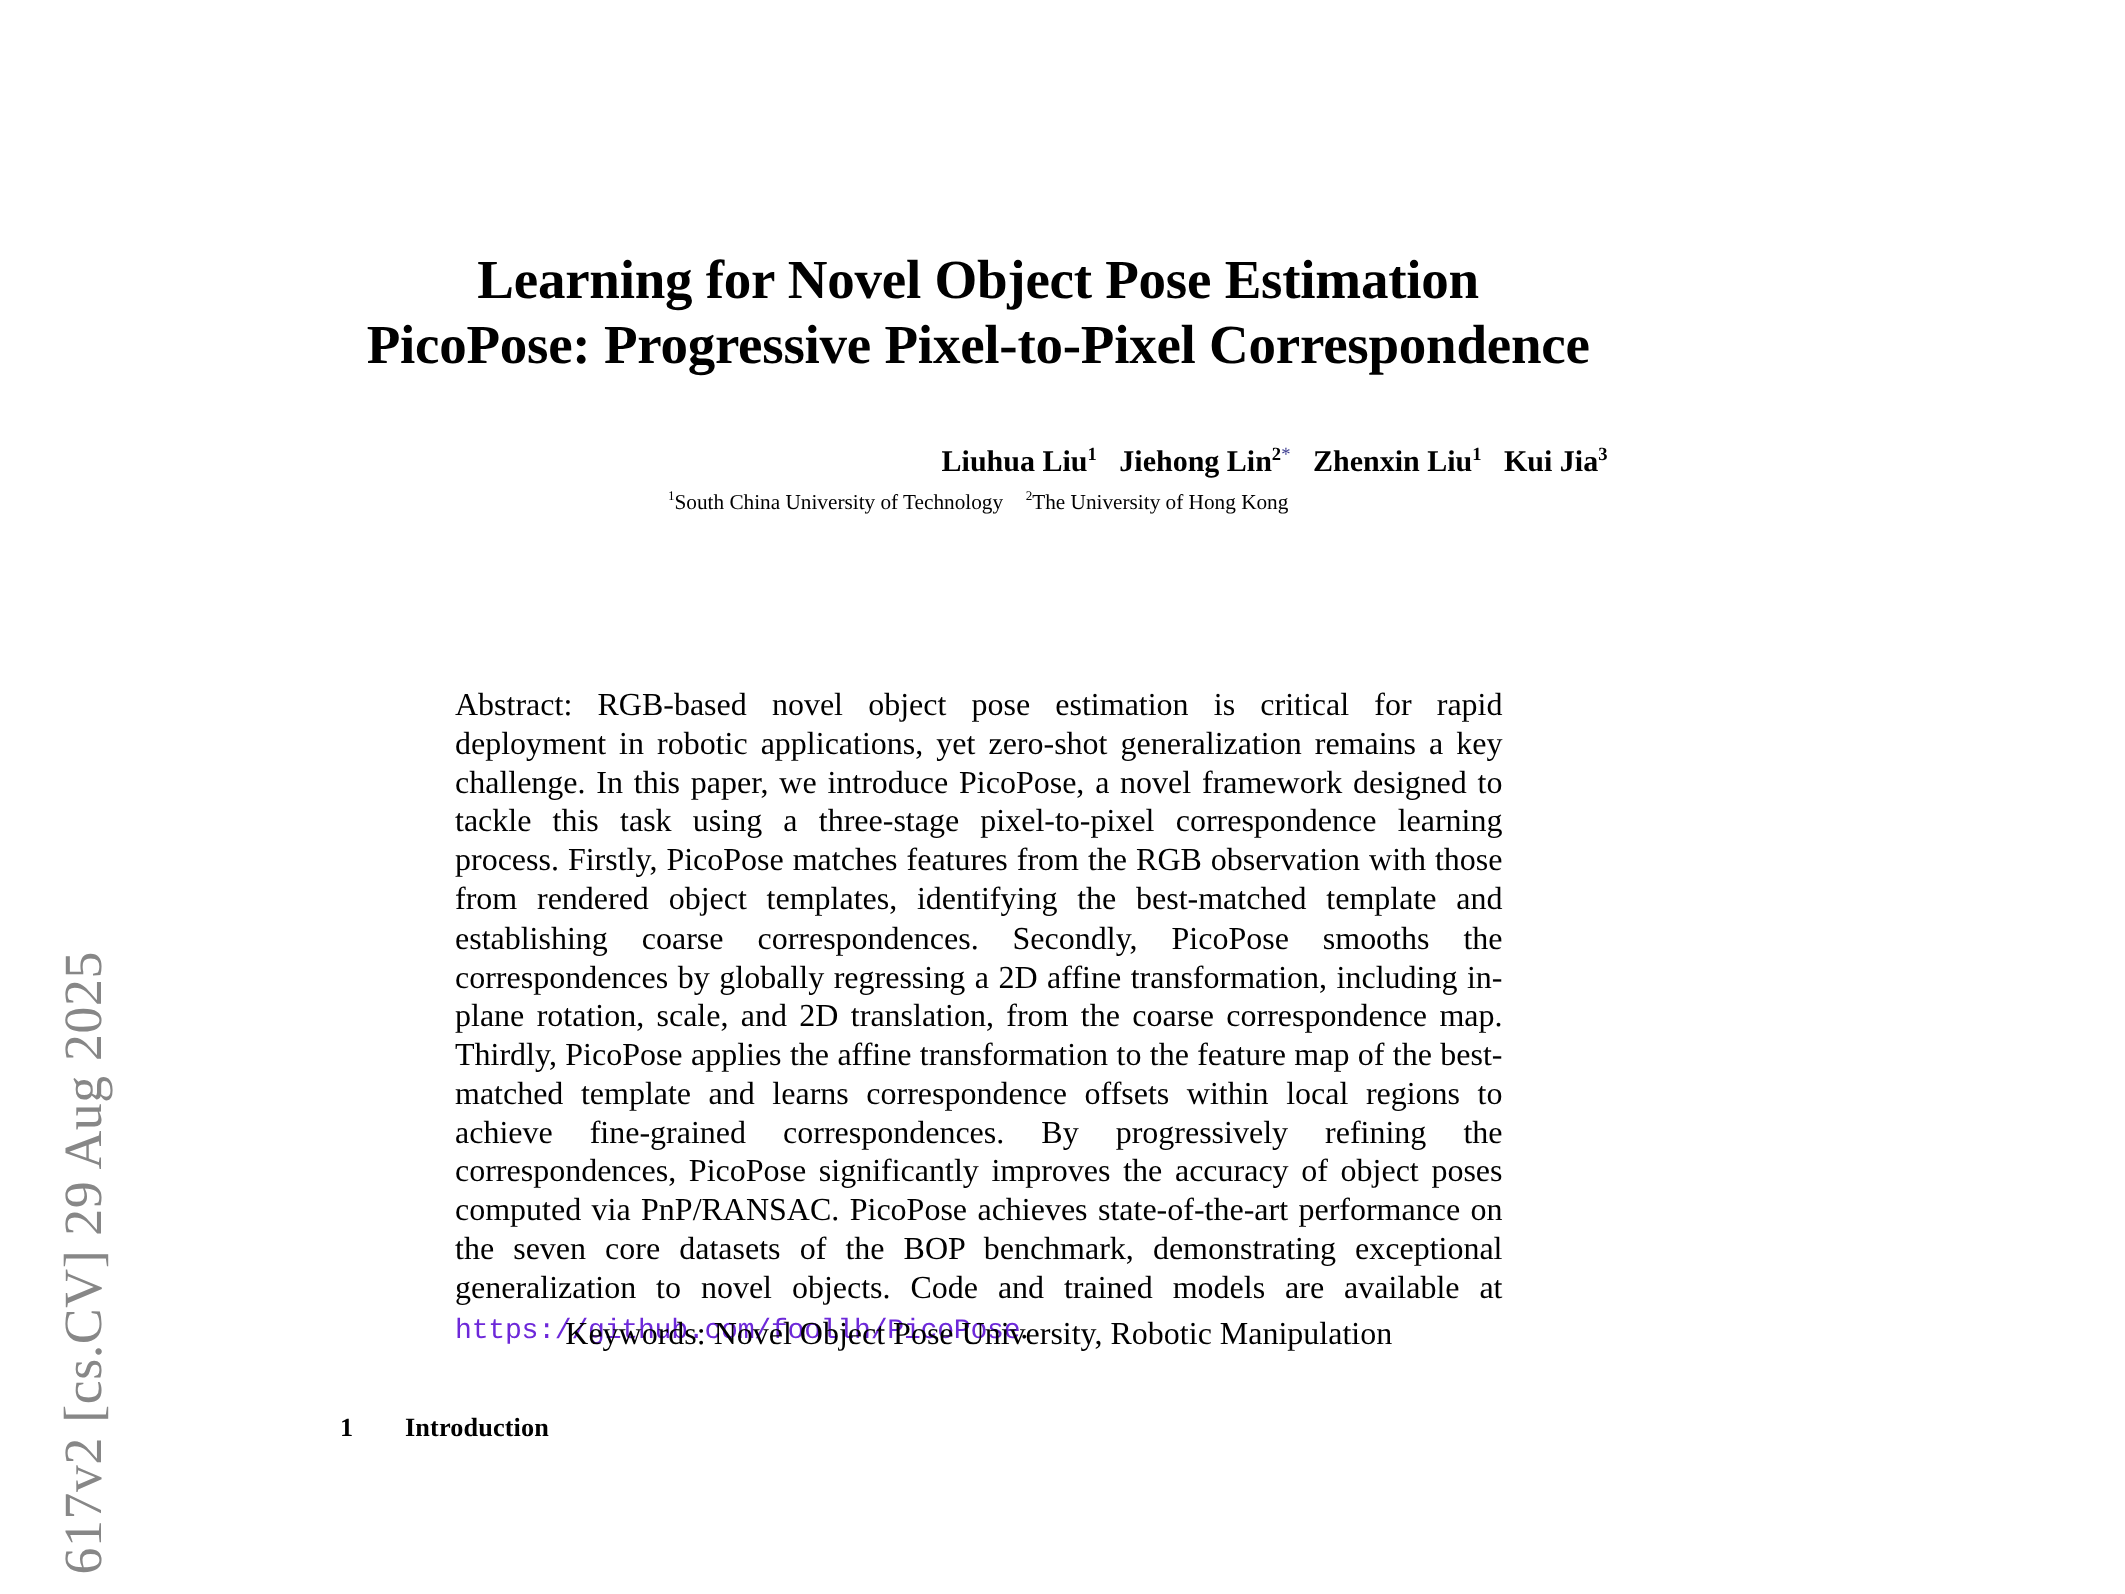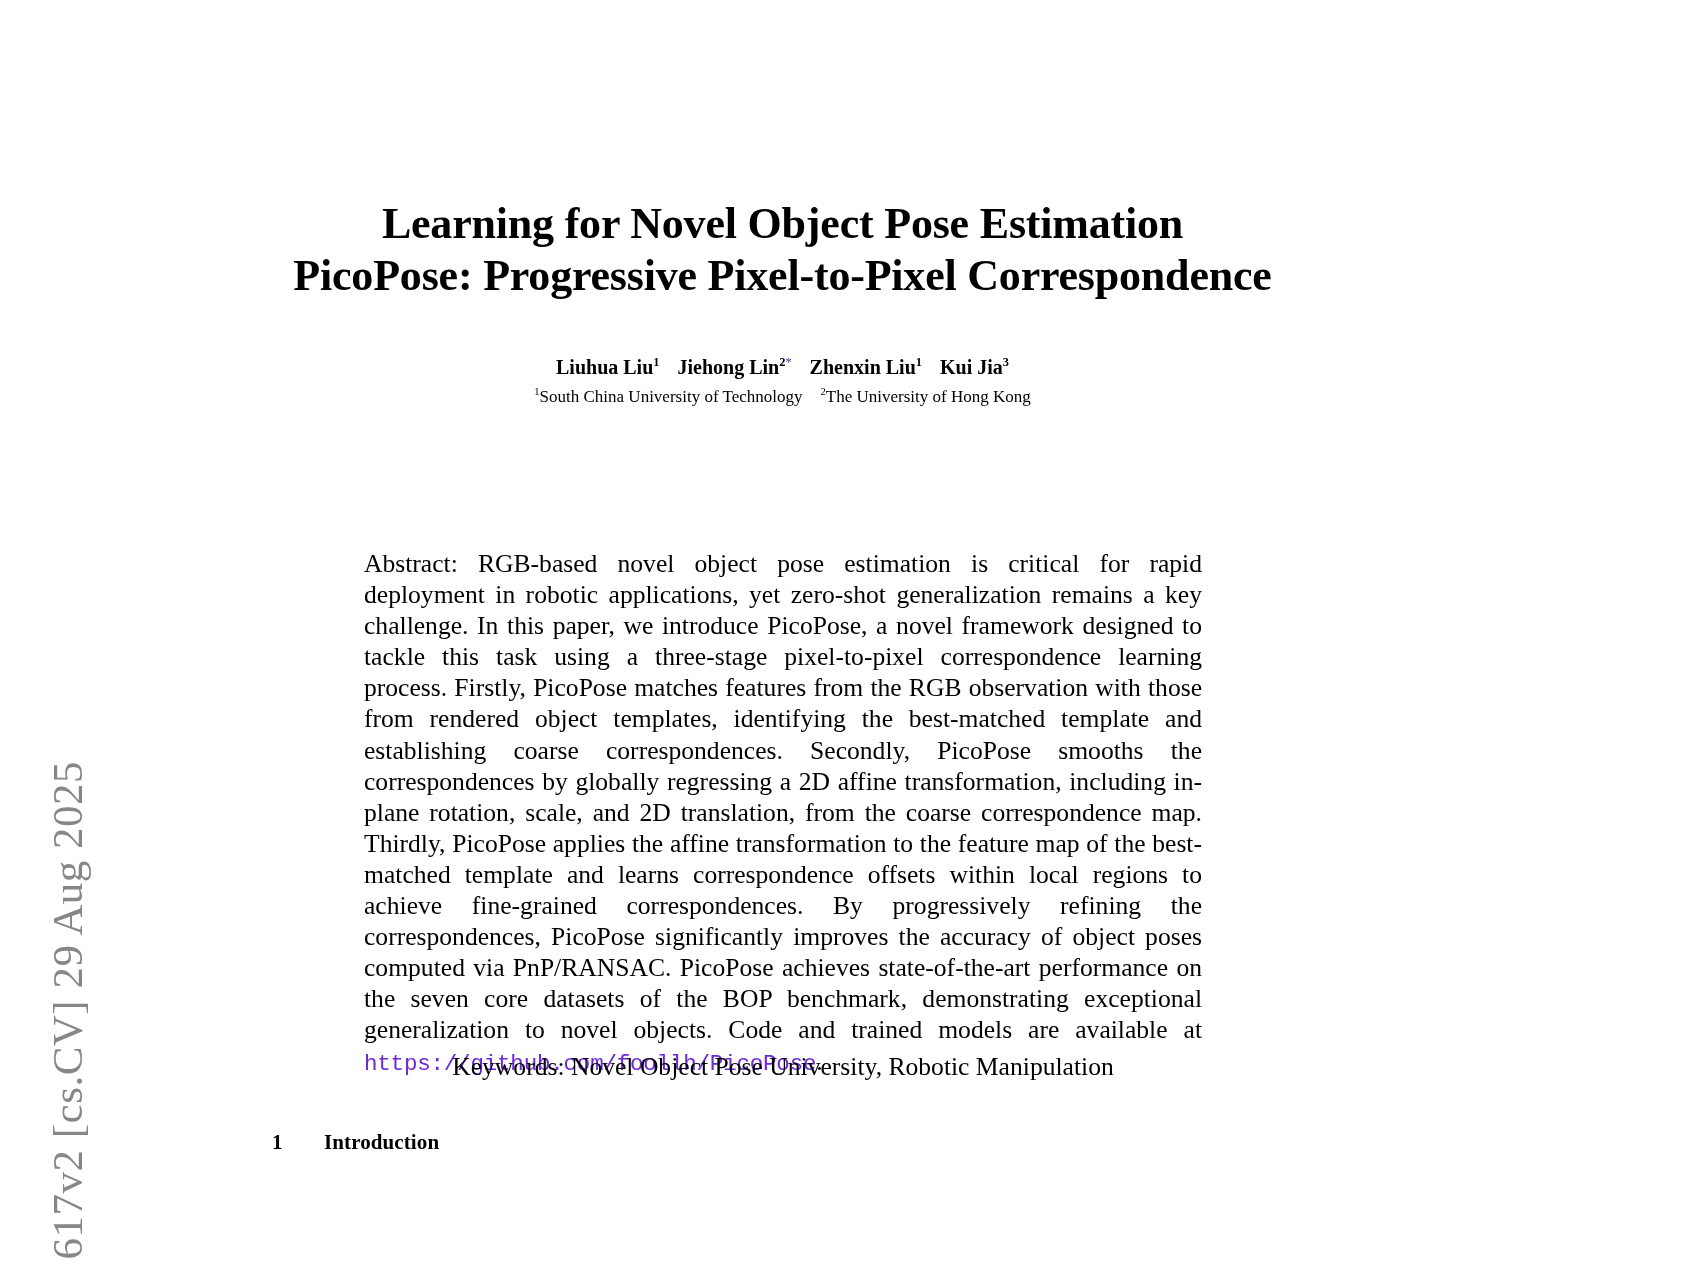--- a/index.html
+++ b/index.html
@@ -58,24 +58,25 @@
   }
 
   #authors-block {
     position: absolute;
     left: 270px;
     top: 355px;
     width: 1025px;
     text-align: center;
   }
   .author-line {
-    font-size: 20px;
+    font-size: 24px;
     font-weight: bold;
     line-height: 1.25;
     white-space: nowrap;
+    text-align: right;
   }
   .author-name {
     margin: 0 9px;
   }
   .affil-line {
     font-size: 17px;
     font-weight: normal;
     line-height: 1.30;
     margin-top: 6px;
   }

